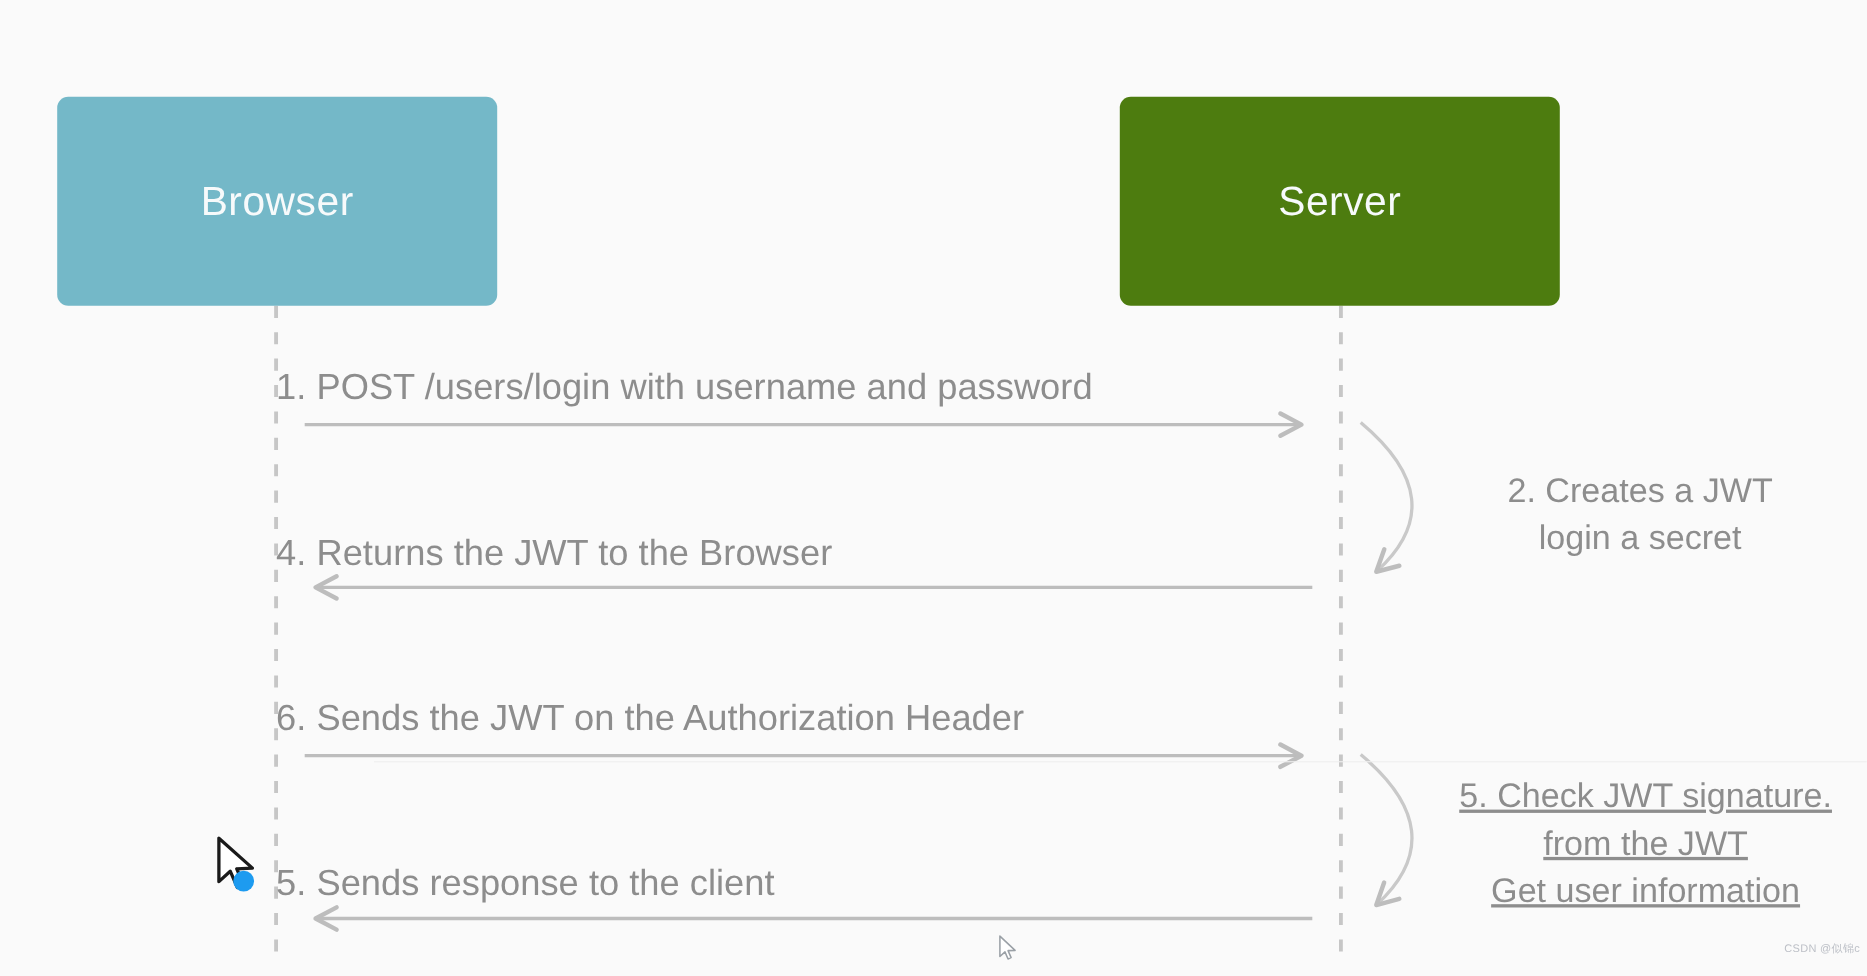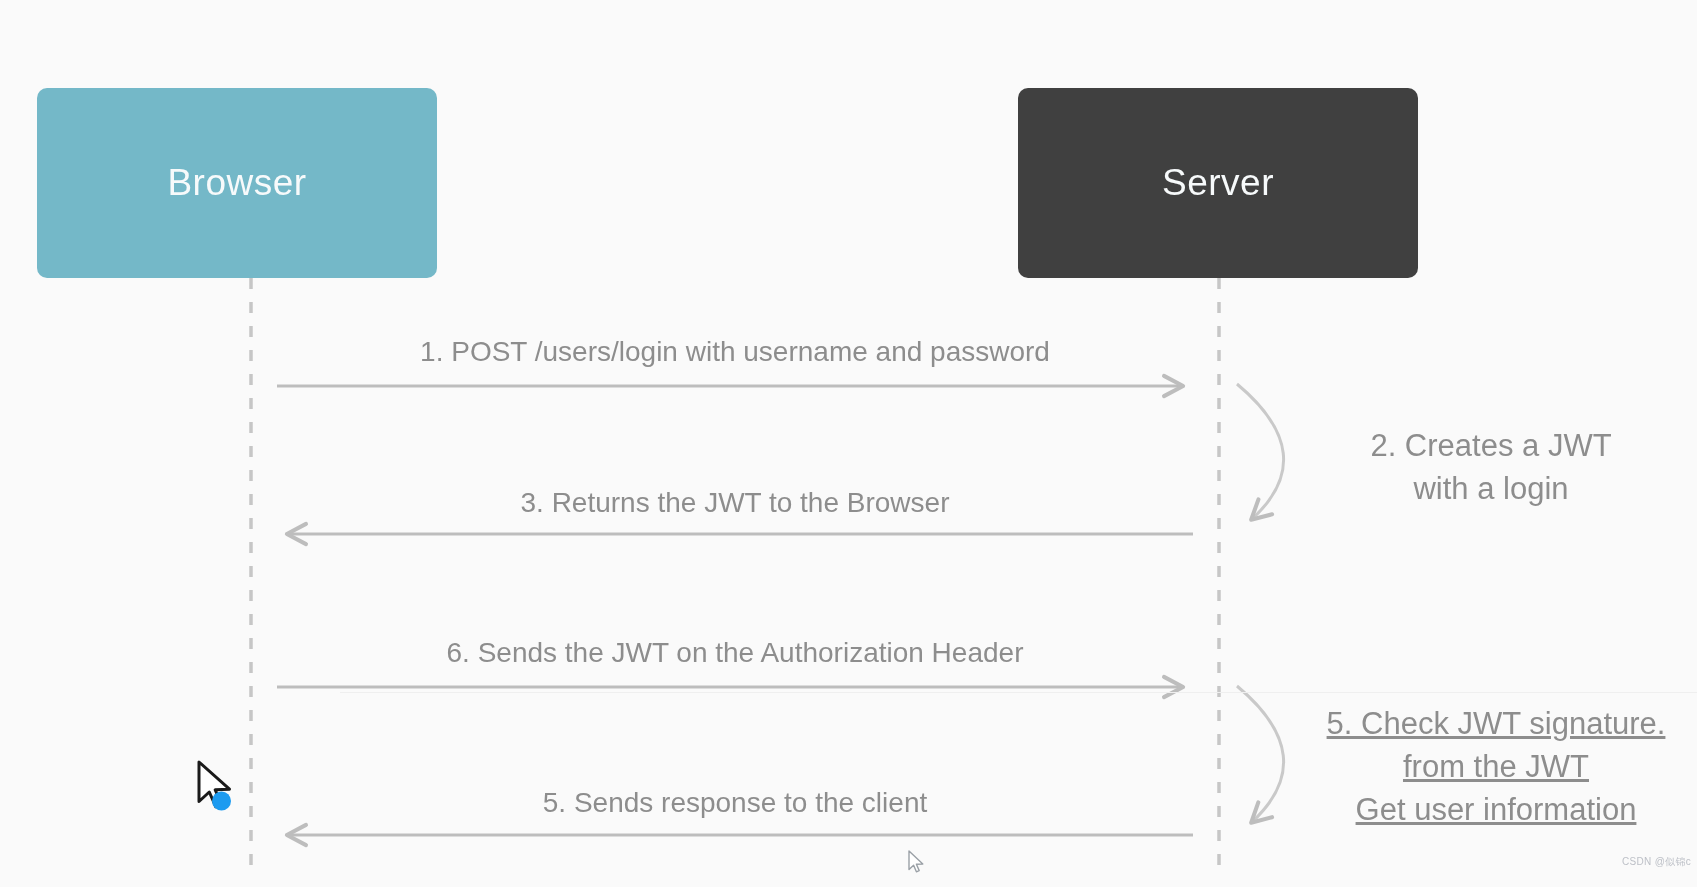--- a/index.html
+++ b/index.html
@@ -25,40 +25,40 @@
     height: 190px;
     border-radius: 10px;
     display: flex;
     align-items: center;
     justify-content: center;
     color: #f7fafb;
     font-size: 37px;
     letter-spacing: 0.5px;
   }
   .actor-box.browser {
-    left: 37px;
+    left: 52px;
     background: #74b8c8;
     text-align: center;
   }
   .actor-box.server {
     left: 1018px;
-    background: #404040;
+    background: #4d7c0f;
   }
   svg.wires {
     position: absolute;
     left: 0;
     top: 0;
   }
   .msg-label {
     position: absolute;
     left: 251px;
     width: 968px;
-    text-align: center;
+    text-align: left;
     color: #8d8d8d;
-    font-size: 28px;
+    font-size: 33px;
     line-height: 36px;
     white-space: nowrap;
   }
   .note-label {
     position: absolute;
     text-align: center;
     color: #8d8d8d;
     font-size: 31px;
     line-height: 43px;
     white-space: nowrap;
@@ -114,27 +114,27 @@
   <div class="artifact-line"></div>
 
   <div class="actor-box browser">
     <span>Browser</span>
   </div>
   <div class="actor-box server">
     <span>Server</span>
   </div>
 
   <div class="msg-label" style="top:334px">1. POST /users/login with username and password</div>
-  <div class="msg-label" style="top:485px">3. Returns the JWT to the Browser</div>
+  <div class="msg-label" style="top:485px">4. Returns the JWT to the Browser</div>
   <div class="msg-label" style="top:635px">6. Sends the JWT on the Authorization Header</div>
   <div class="msg-label" style="top:785px">5. Sends response to the client</div>
 
   <div class="note-label note-2">
     <div>2. Creates a JWT</div>
-    <div>with a login</div>
+    <div>login a secret</div>
   </div>
   <div class="note-label note-5">
     <div>5. Check JWT signature.</div>
     <div>from the JWT</div>
     <div>Get user information</div>
   </div>
 
   <svg class="cursor cursor-primary" width="48" height="58" viewBox="0 0 48 58">
     <path d="M4 3 L4 42.5 L14.3 33 L20.8 47.8 L26.6 45.2 L20.2 30.8 L34.5 30.2 Z" fill="#ffffff" stroke="#1a1a1a" stroke-width="3" stroke-linejoin="round"></path>
     <circle cx="26.5" cy="42" r="9.5" fill="#1d9bf0"></circle>

